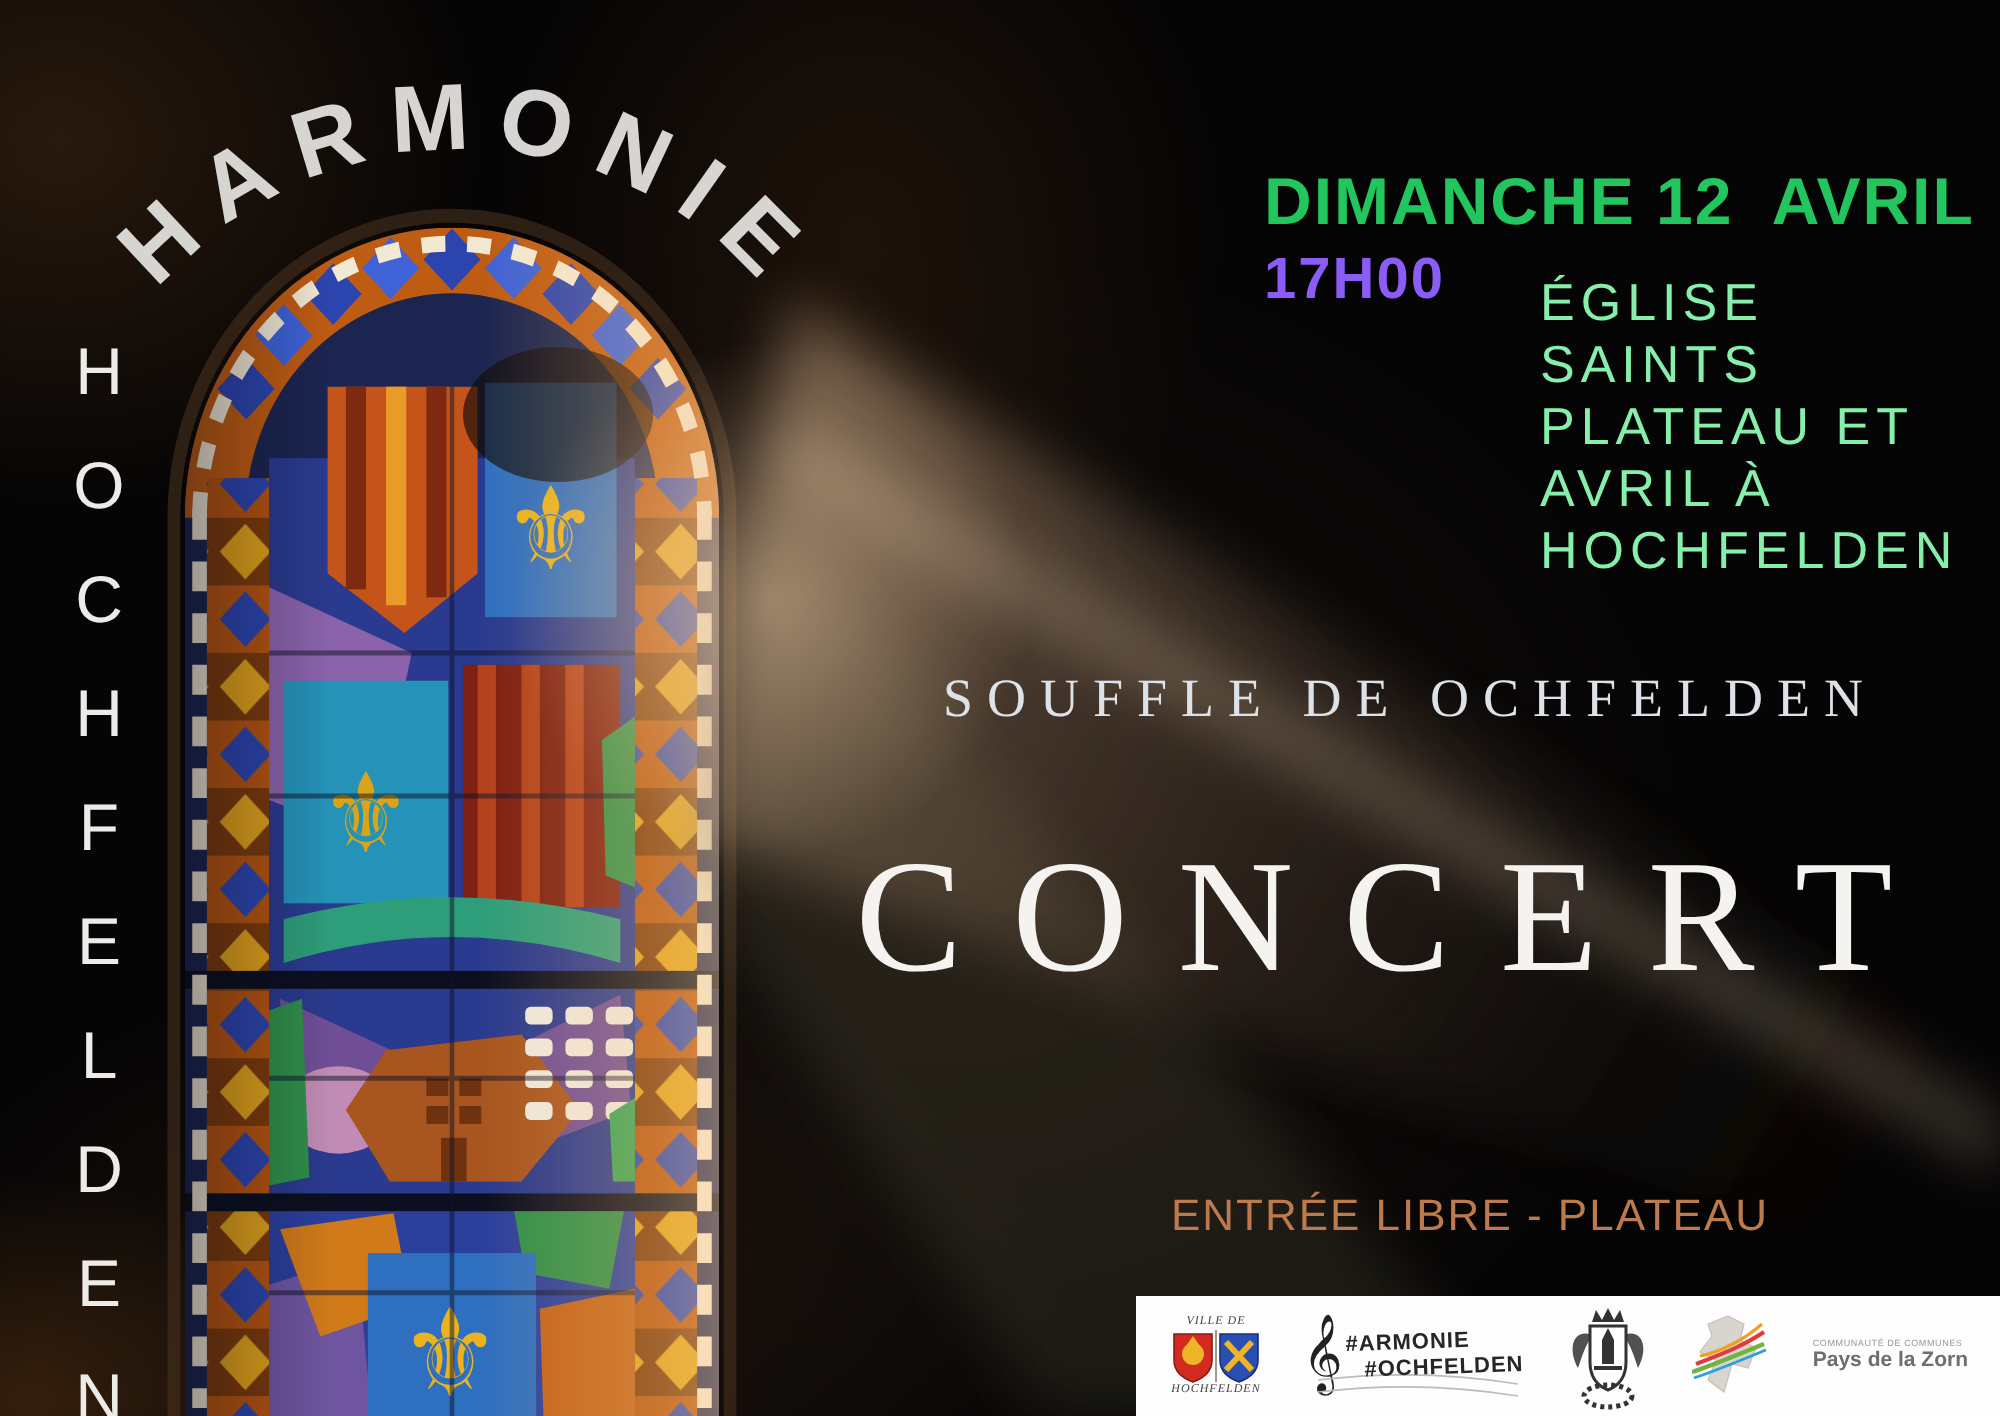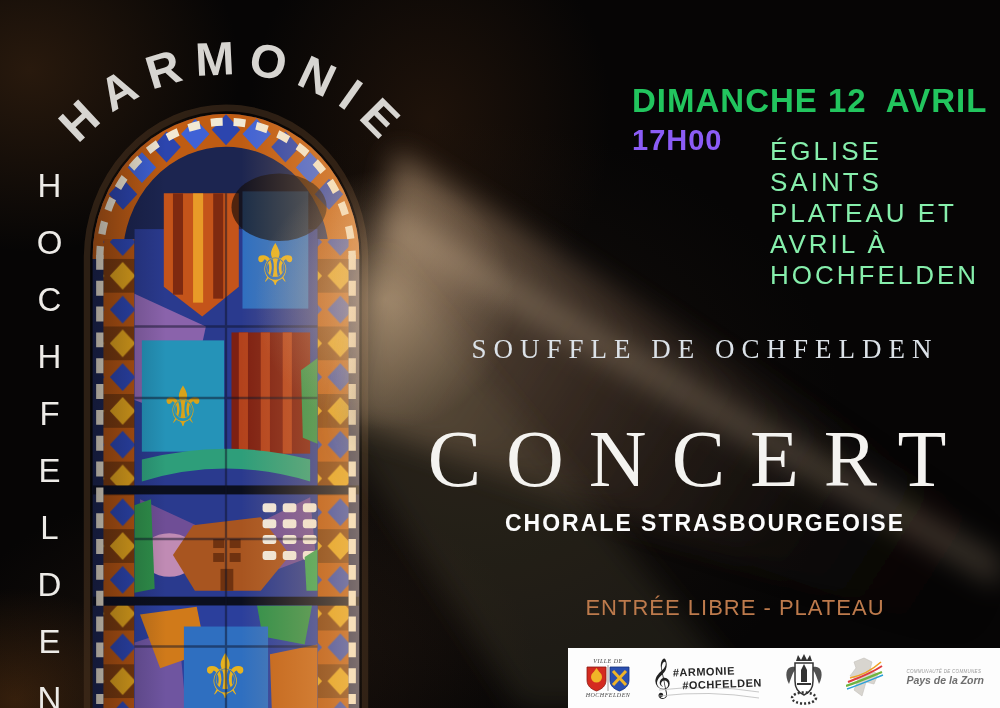--- a/index.html
+++ b/index.html
@@ -45,21 +45,21 @@
   .ville{flex-direction:column;line-height:1;}
   .ville .cap{font-family:"Liberation Serif",serif;font-style:italic;font-size:6px;
     letter-spacing:.5px;color:#444;}
   .tag{position:relative;}
   .tag .clef{font-family:"DejaVu Sans",sans-serif;font-size:34px;line-height:.8;color:#222;
     margin-right:2px;}
   .tag .lines{font-size:11px;font-weight:bold;color:#262626;letter-spacing:.5px;
     transform:rotate(-2deg);line-height:1.15;}
   .tag .l2{margin-left:9px;}
   .tag .staff{position:absolute;left:8px;top:22px;}
-  .zorn{gap:22px;font-style:italic;}
+  .zorn{gap:22px;}
   .zorn .txt{line-height:1.1;}
   .zorn .small{font-size:4.5px;letter-spacing:.3px;color:#9a9a9a;}
   .zorn .name{font-size:10.5px;font-weight:bold;color:#6e6e6e;}
   .fleur{font-family:"DejaVu Sans",sans-serif;}
 </style>
 </head>
 <body>
 
 <div class="poster">
   <div class="wall"></div>
@@ -202,21 +202,20 @@
 
   <div class="venue">
     <div>ÉGLISE SAINTS</div>
     <div>PLATEAU ET</div>
     <div>AVRIL À</div>
     <div>HOCHFELDEN</div>
   </div>
 
   <div class="subtitle">SOUFFLE DE OCHFELDEN</div>
   <div class="main-title">CONCERT</div>
-  <div class="guest">CHORALE STRASBOURGEOISE</div>
   <div class="admission">ENTRÉE LIBRE - PLATEAU</div>
 
   <div class="logo-bar">
     <div class="logo ville">
       <span class="cap">VILLE DE</span>
       <svg width="48" height="28" viewBox="0 0 48 28">
         <line x1="24" y1="1" x2="24" y2="27" stroke="#999" stroke-width="1"></line>
         <path d="M3 3 H22 V16 C22 22 18 25 12.5 27 C7 25 3 22 3 16 Z" fill="#d42b20" stroke="#8a1a12" stroke-width="0.8"></path>
         <circle cx="12.5" cy="13" r="5.5" fill="#f0b428"></circle>
         <path d="M9 9 L12.5 4 L16 9 Z" fill="#f0b428"></path>

